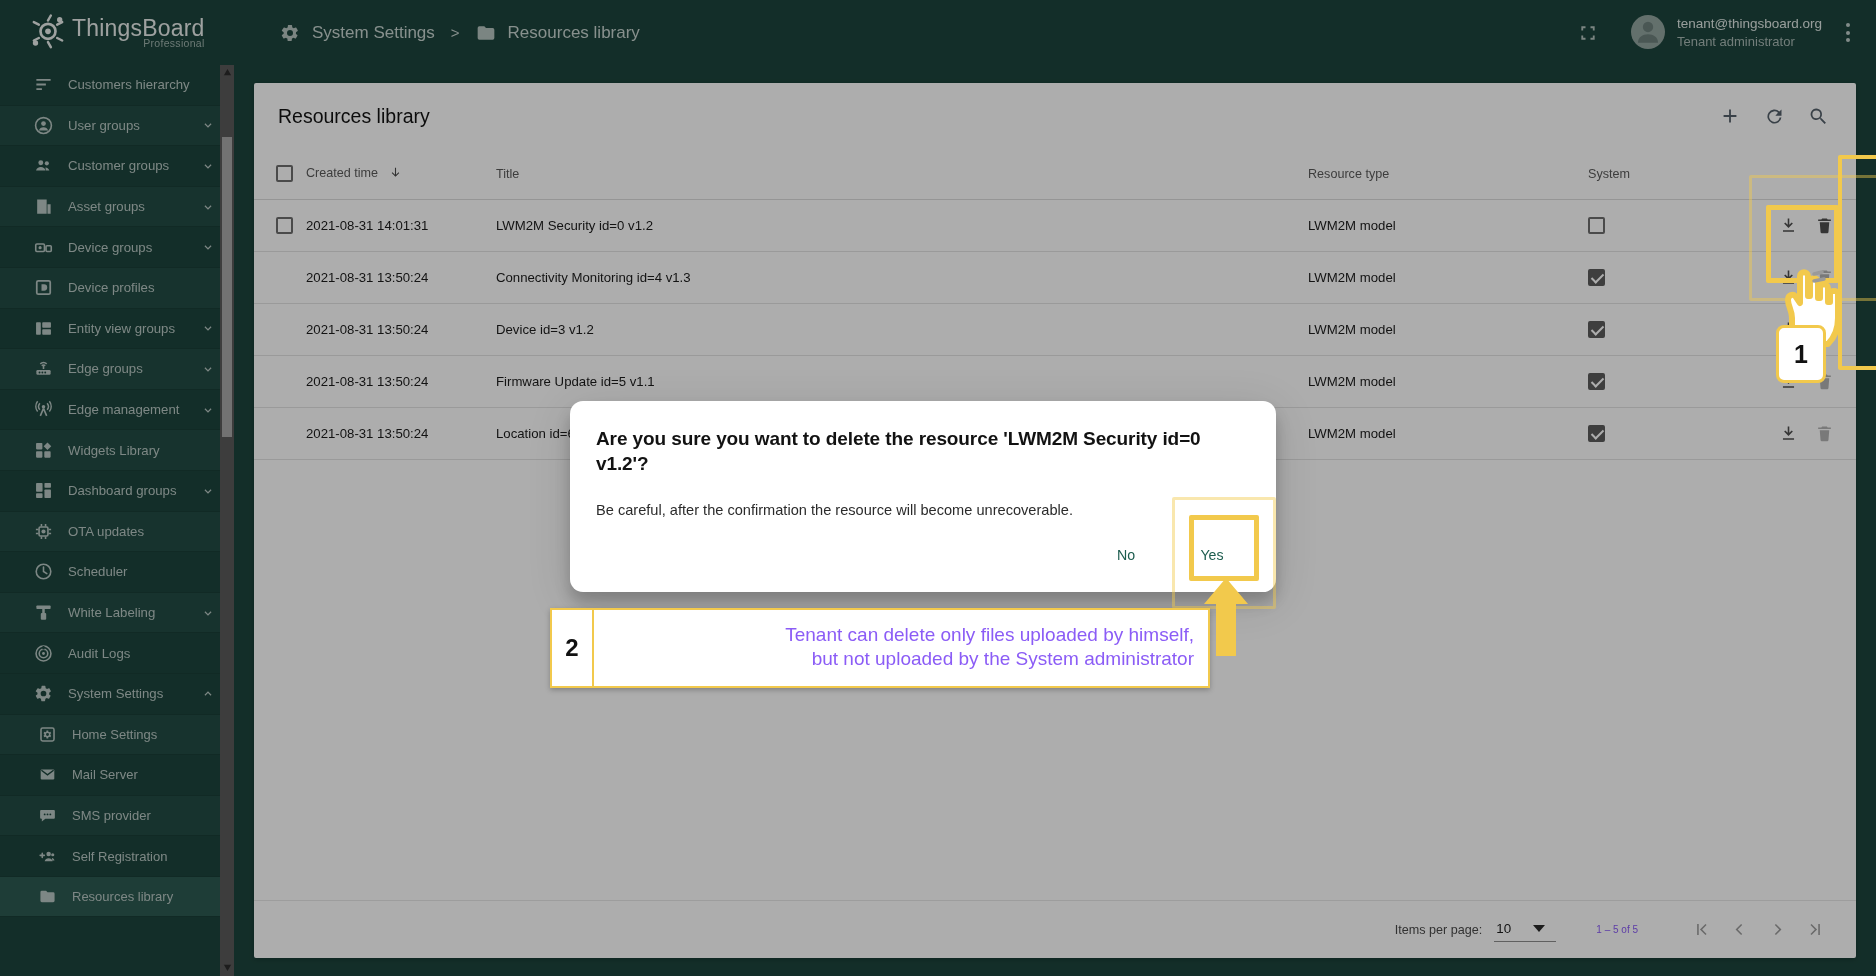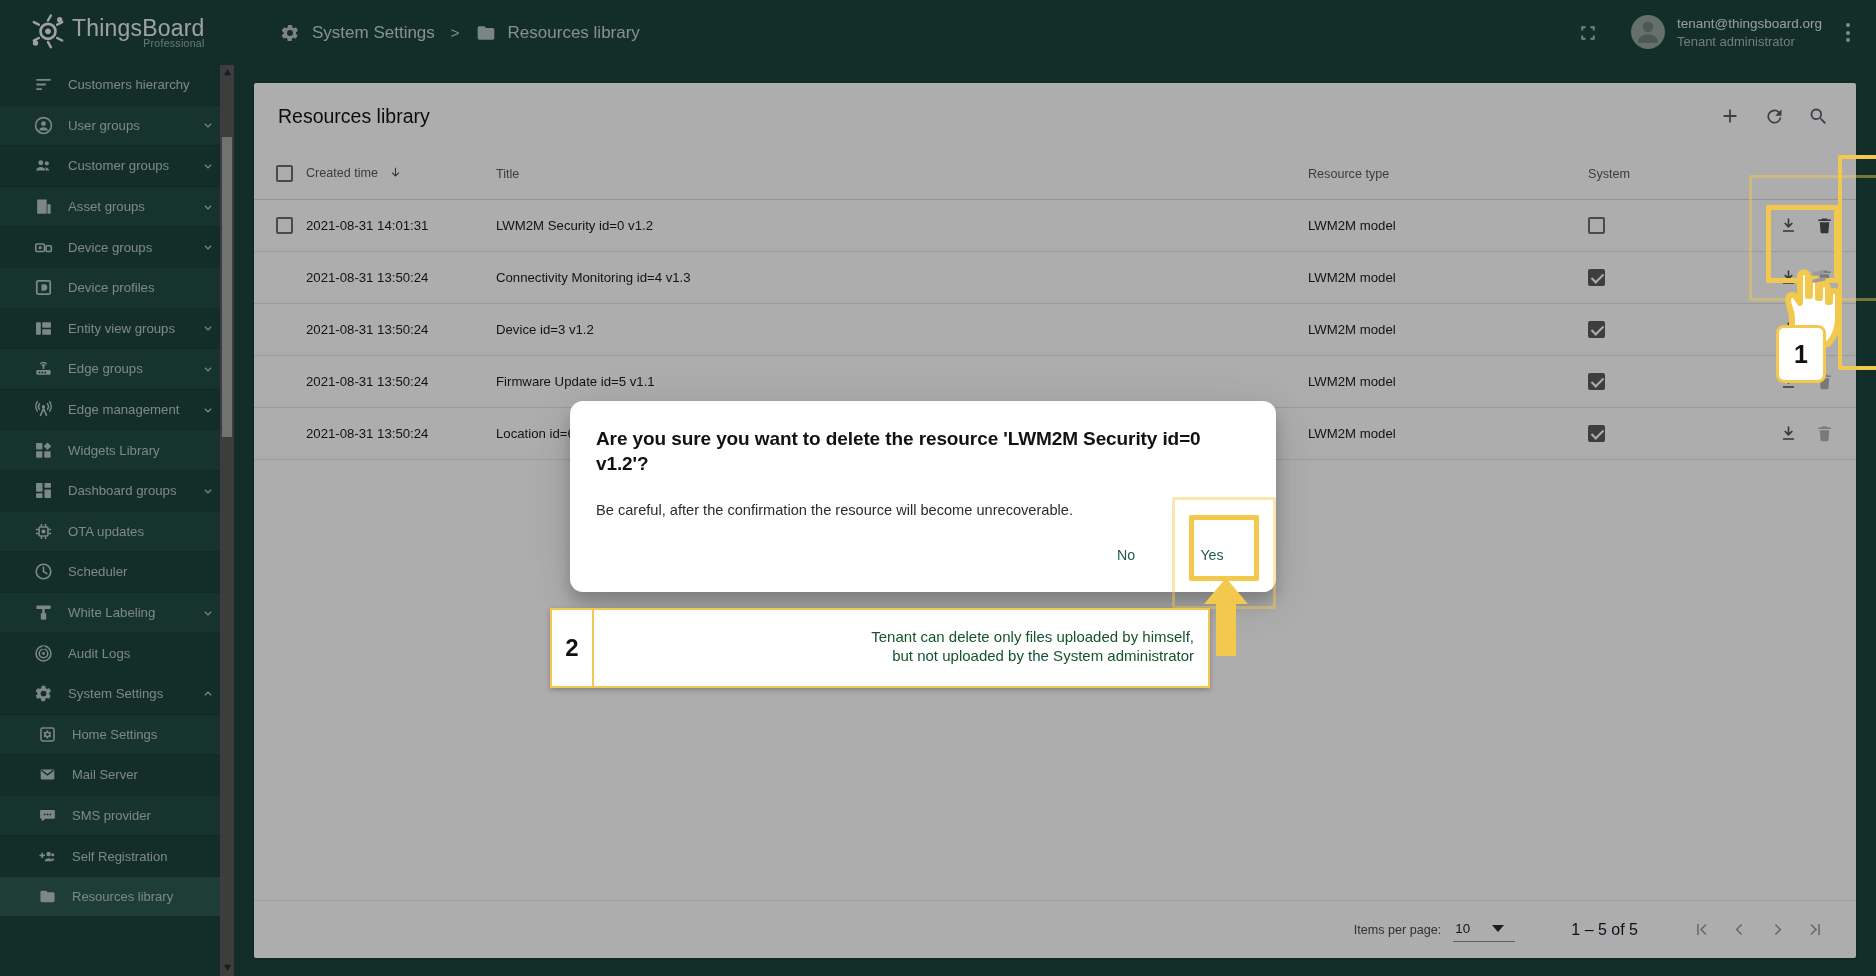--- a/index.html
+++ b/index.html
@@ -211,21 +211,21 @@
   }
   .ipp-label { margin-right: 12px; }
   .ipp-sel {
     display: flex; align-items: center; gap: 22px;
     border-bottom: 1px solid #8e8e8e;
     padding: 3px 4px 5px 2px; min-width: 62px;
     cursor: pointer; color: #1d1d1d; font-size: 13.4px;
   }
   .caret { width: 0; height: 0; border-left: 6px solid transparent;
            border-right: 6px solid transparent; border-top: 7px solid #2a2a2a; }
-  .range { margin: 0 44px 0 56px; font-size: 16px; color: #0f172a; }
+  .range { margin: 0 44px 0 40px; font-size: 10px; color: #8b5cf6; }
   .pg-btn {
     width: 38px; height: 38px; display: inline-flex;
     align-items: center; justify-content: center; cursor: pointer;
   }
   .pg-btn svg { fill: #9d9d9d; }
 
   
   .scrim {
     position: absolute; inset: 0;
     background: rgba(0,0,0,.32);
@@ -293,21 +293,21 @@
     width: 42px; flex: 0 0 42px;
     display: flex; align-items: center; justify-content: center;
     font-size: 24px; font-weight: 700; color: #111;
     border-right: 2px solid #f2c94c;
   }
   .callout-txt {
     flex: 1;
     display: flex; flex-direction: column;
     justify-content: center; align-items: flex-end;
     padding: 9px 14px 11px 14px;
-    font-size: 15px; color: #14532d; line-height: 1.26;
+    font-size: 19px; color: #8b5cf6; line-height: 1.26;
     text-align: right;
   }
 </style>
 </head>
 <body>
 
 <div class="app">
 
   <aside class="sidebar">
     <div class="brand">

